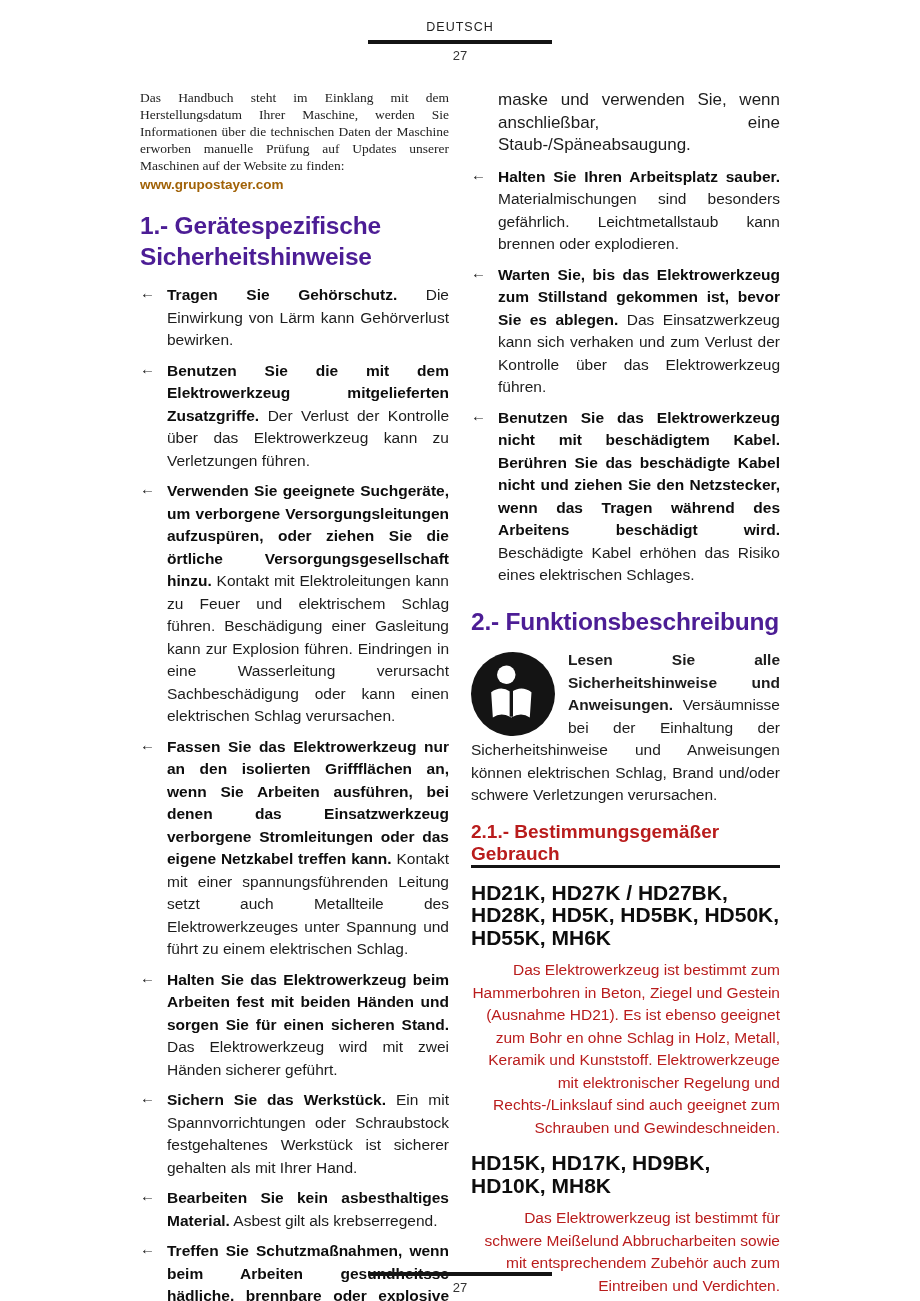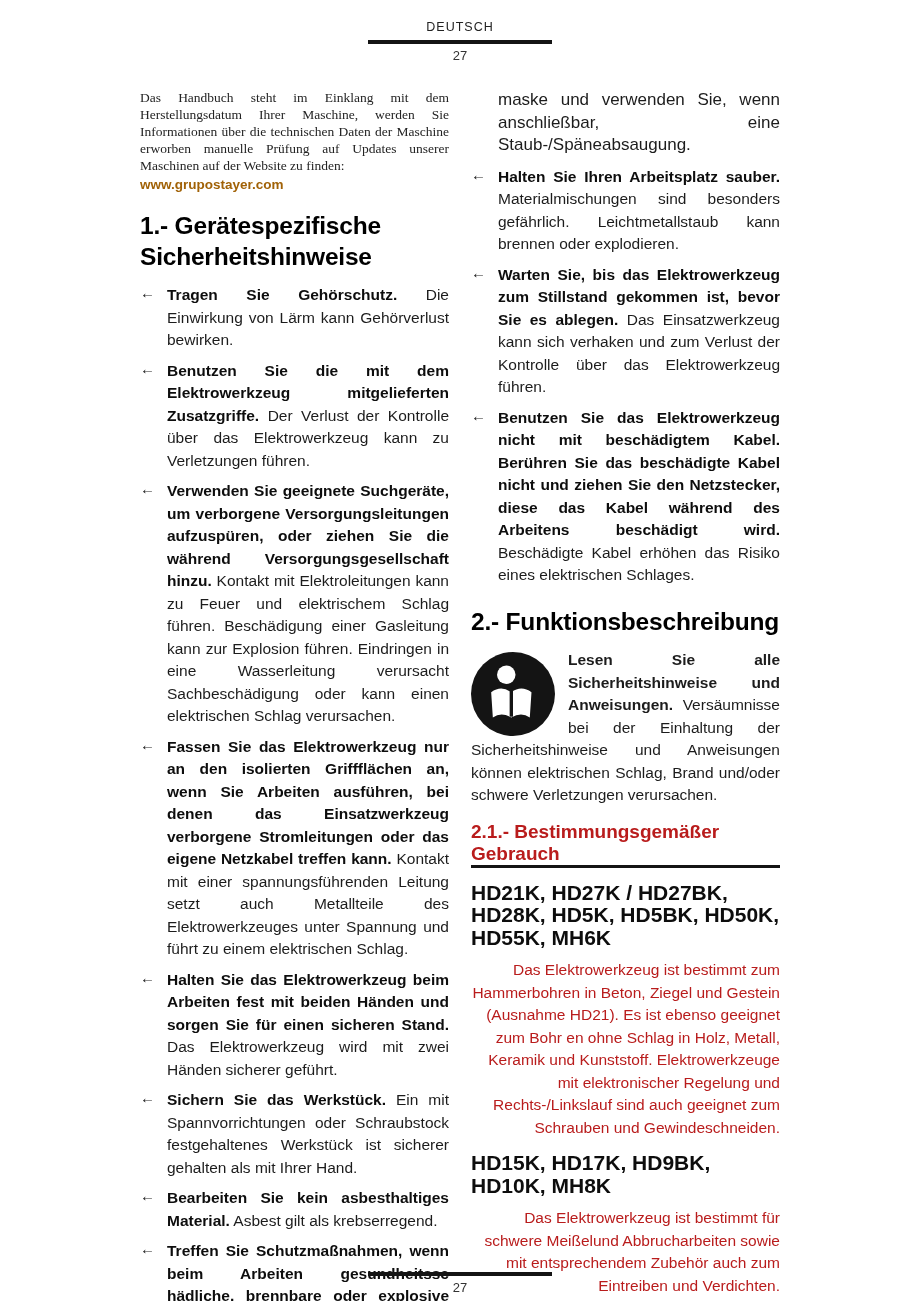--- a/index.html
+++ b/index.html
@@ -19,21 +19,21 @@
   .rule-bar { width:184px; height:4px; background:#141414; margin:6px auto 4px auto; }
   .page-num { font-size:13px; color:#333; }
   .page-footer { position:absolute; left:0; right:0; bottom:6px; text-align:center; }
   .page-footer .rule-bar { margin-bottom:4px; }
   
   .columns { display:flex; gap:22px; padding:26px 48px 0 48px; }
   .col { flex:1 1 0; min-width:0; }
   
   .intro { font-size:13.5px; line-height:17px; text-align:justify; color:#232323;font-family:Liberation Serif, serif; }
   .website { font-size:13.5px; line-height:17px; font-weight:bold; margin-top:2px; color:#a16207; }
-  .h1 { font-size:24.5px; line-height:1.25; font-weight:bold; color:#000000; letter-spacing:-0.2px; margin:18px 0 12px 0; }
+  .h1 { font-size:24.5px; line-height:1.25; font-weight:bold; color:#4c1d95; letter-spacing:-0.2px; margin:18px 0 12px 0; }
   .bullet { position:relative; padding-left:27px; margin-bottom:8px; }
   .bullet .arrow { position:absolute; left:0; top:0; font-size:15px; color:#1c1c1c; }
   .btext { font-size:15.5px; line-height:22.5px; text-align:justify; color:#1c1c1c; }
   .btext strong { color:#0d0d0d; }
   
   .cont-paragraph { padding-left:27px; font-size:17px; line-height:22.5px; text-align:justify; margin-bottom:9px; color:#1c1c1c; }
   .h1-right { margin-top:20px; margin-bottom:12px; }
   .notice { margin-bottom:8px; }
   .notice::after { content:""; display:block; clear:both; }
   .manual-icon { float:left; width:84px; height:84px; margin:3px 13px 2px 0; }
@@ -76,21 +76,21 @@
         <span class="arrow">←</span>
         <p class="btext">
           <strong>Benutzen Sie die mit dem Elektrowerkzeug mitgelieferten Zusatzgriffe.</strong>
           <span>Der Verlust der Kontrolle über das Elektrowerkzeug kann zu Verletzungen führen.</span>
         </p>
       </div>
 
       <div class="bullet">
         <span class="arrow">←</span>
         <p class="btext">
-          <strong>Verwenden Sie geeignete Suchgeräte, um verborgene Versorgungsleitungen aufzuspüren, oder ziehen Sie die während Versorgungsgesellschaft hinzu.</strong>
+          <strong>Verwenden Sie geeignete Suchgeräte, um verborgene Versorgungsleitungen aufzuspüren, oder ziehen Sie die örtliche Versorgungsgesellschaft hinzu.</strong>
           <span>Kontakt mit Elektroleitungen kann zu Feuer und elektrischem Schlag führen. Beschädigung einer Gasleitung kann zur Explosion führen. Eindringen in eine Wasserleitung verursacht Sachbeschädigung oder kann einen elektrischen Schlag verursachen.</span>
         </p>
       </div>
 
       <div class="bullet">
         <span class="arrow">←</span>
         <p class="btext">
           <strong>Fassen Sie das Elektrowerkzeug nur an den isolierten Griffflächen an, wenn Sie Arbeiten ausführen, bei denen das Einsatzwerkzeug verborgene Stromleitungen oder das eigene Netzkabel treffen kann.</strong>
           <span>Kontakt mit einer spannungsführenden Leitung setzt auch Metallteile des Elektrowerkzeuges unter Spannung und führt zu einem elektrischen Schlag.</span>
         </p>
@@ -146,21 +146,21 @@
         <span class="arrow">←</span>
         <p class="btext">
           <strong>Warten Sie, bis das Elektrowerkzeug zum Stillstand gekommen ist, bevor Sie es ablegen.</strong>
           <span>Das Einsatzwerkzeug kann sich verhaken und zum Verlust der Kontrolle über das Elektrowerkzeug führen.</span>
         </p>
       </div>
 
       <div class="bullet">
         <span class="arrow">←</span>
         <p class="btext">
-          <strong>Benutzen Sie das Elektrowerkzeug nicht mit beschädigtem Kabel. Berühren Sie das beschädigte Kabel nicht und ziehen Sie den Netzstecker, diese das Kabel während des Arbeitens beschädigt wird.</strong>
+          <strong>Benutzen Sie das Elektrowerkzeug nicht mit beschädigtem Kabel. Berühren Sie das beschädigte Kabel nicht und ziehen Sie den Netzstecker, wenn das Tragen während des Arbeitens beschädigt wird.</strong>
           <span>Beschädigte Kabel erhöhen das Risiko eines elektrischen Schlages.</span>
         </p>
       </div>
 
       <h1 class="h1 h1-right">2.- Funktionsbeschreibung</h1>
 
       <div class="notice">
         <span class="manual-icon">
           <svg viewBox="0 0 100 100" xmlns="http://www.w3.org/2000/svg" aria-hidden="true">
             <circle cx="50" cy="50" r="50" fill="#141414"></circle>

